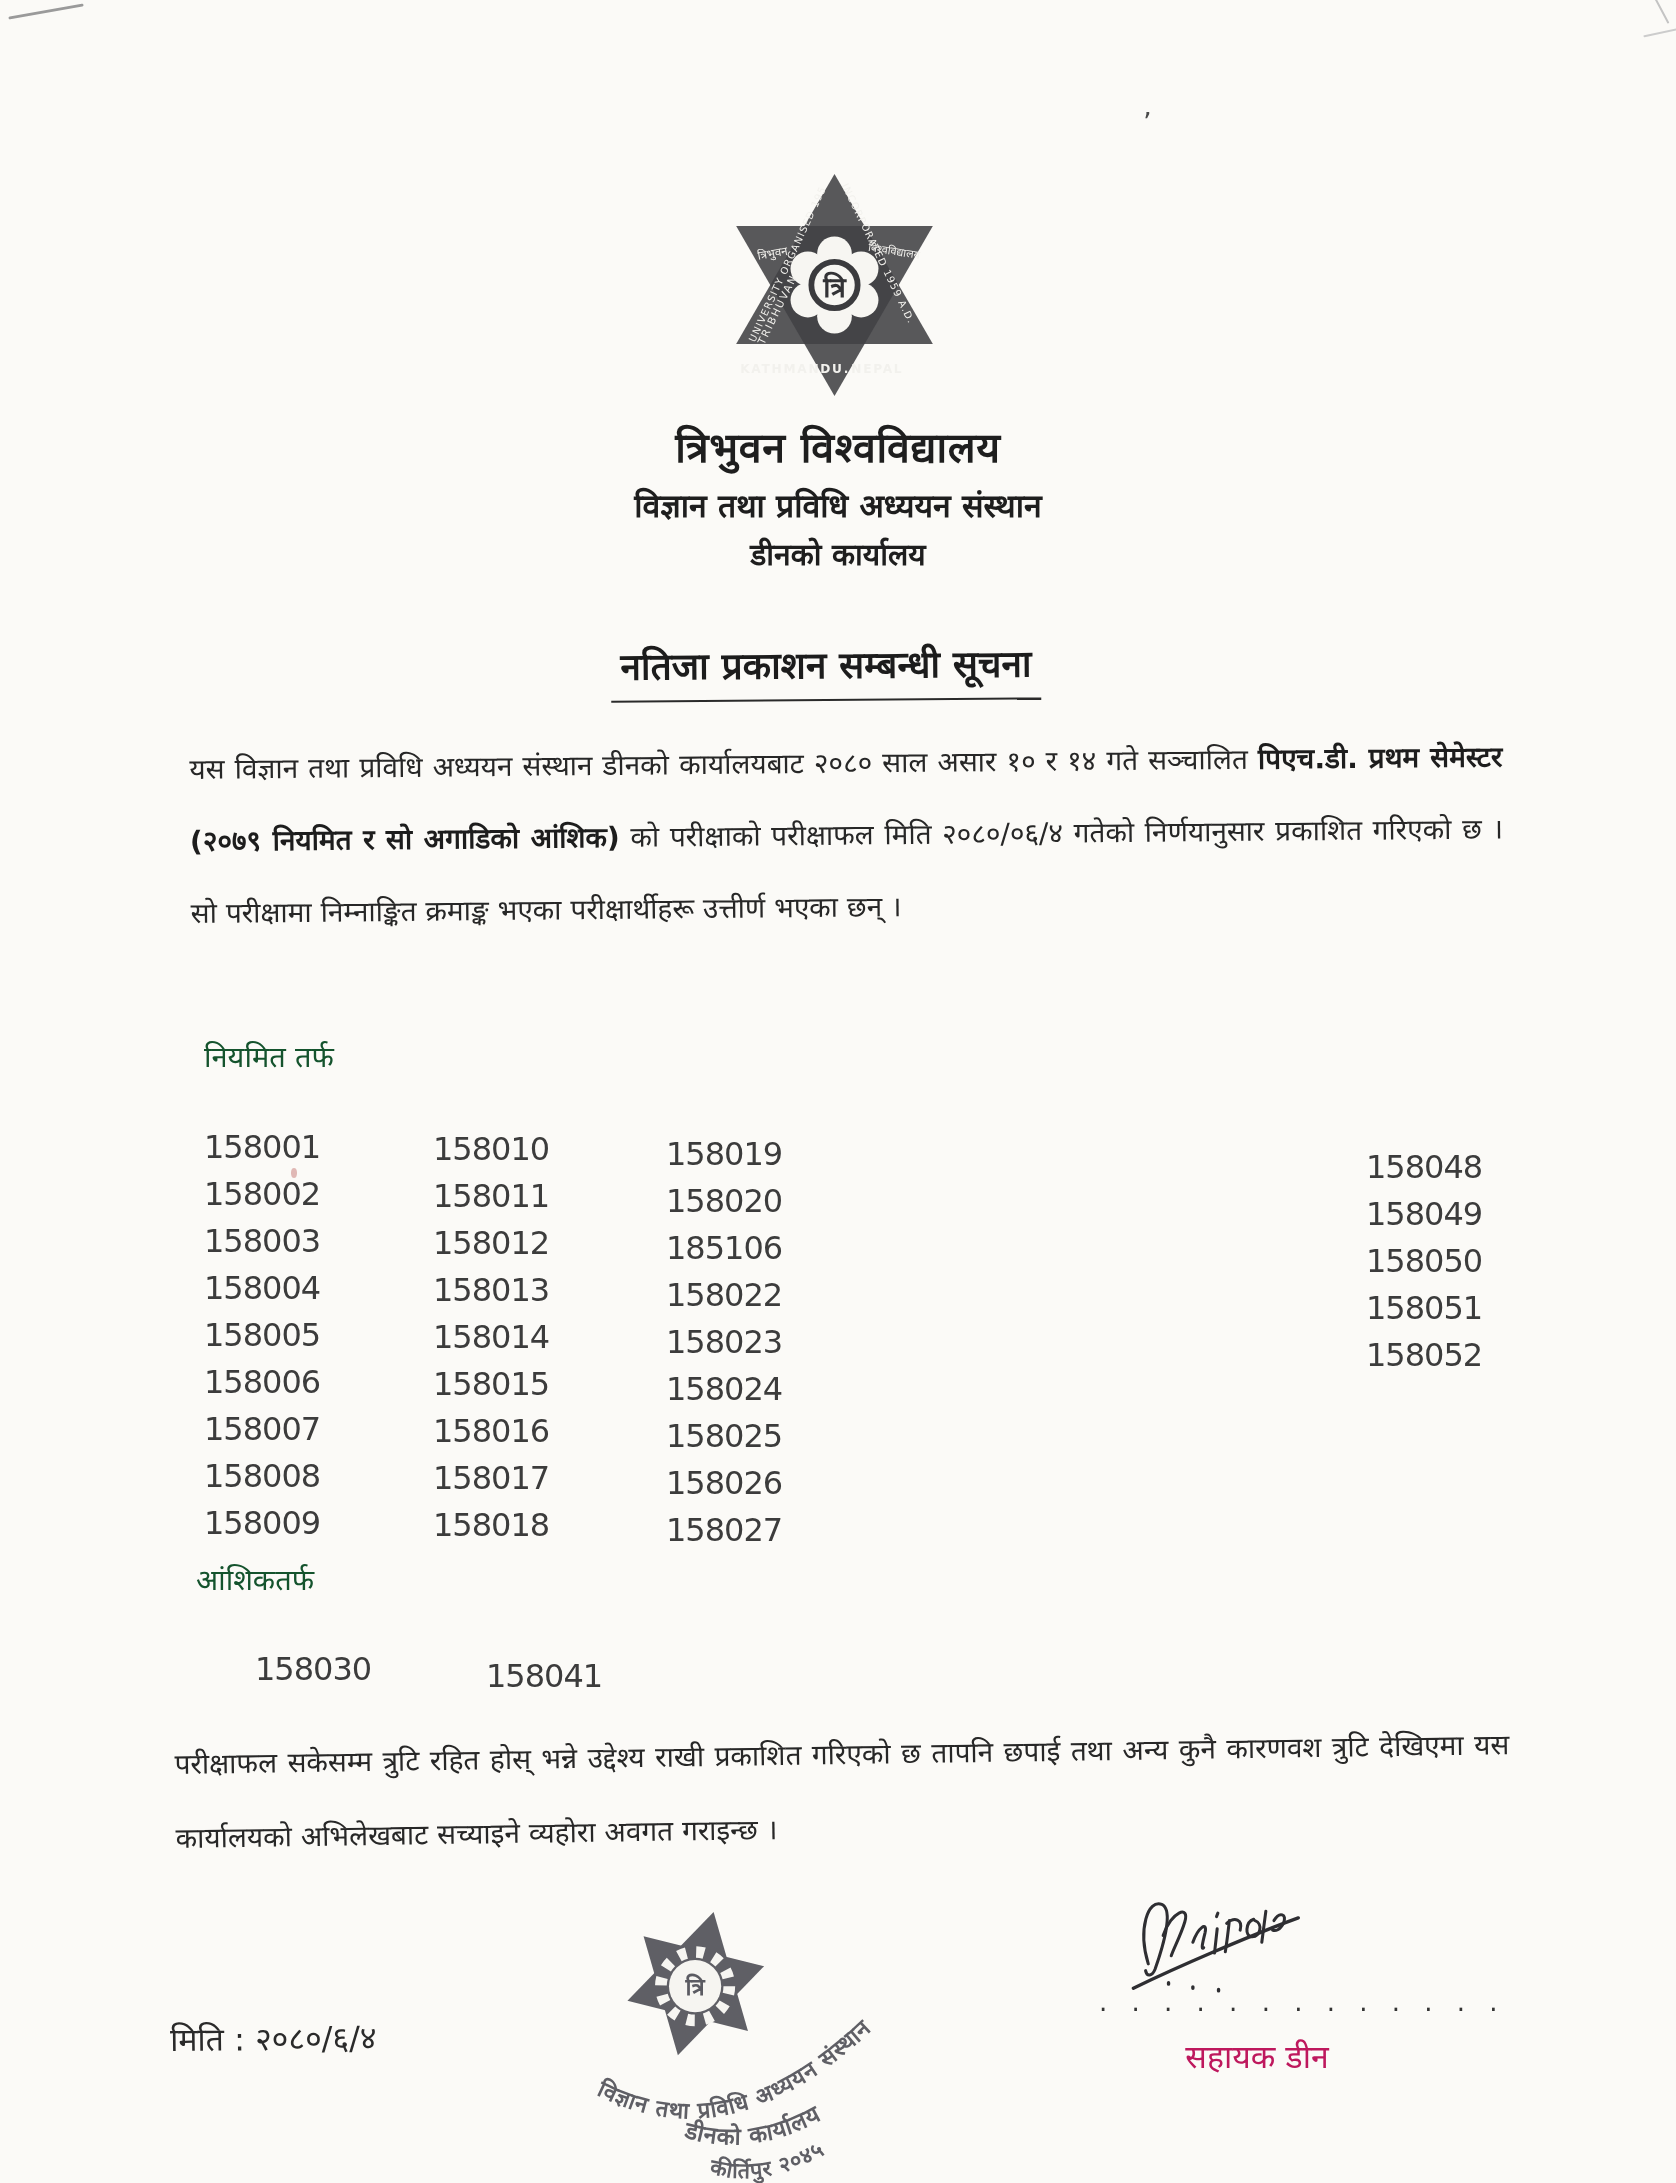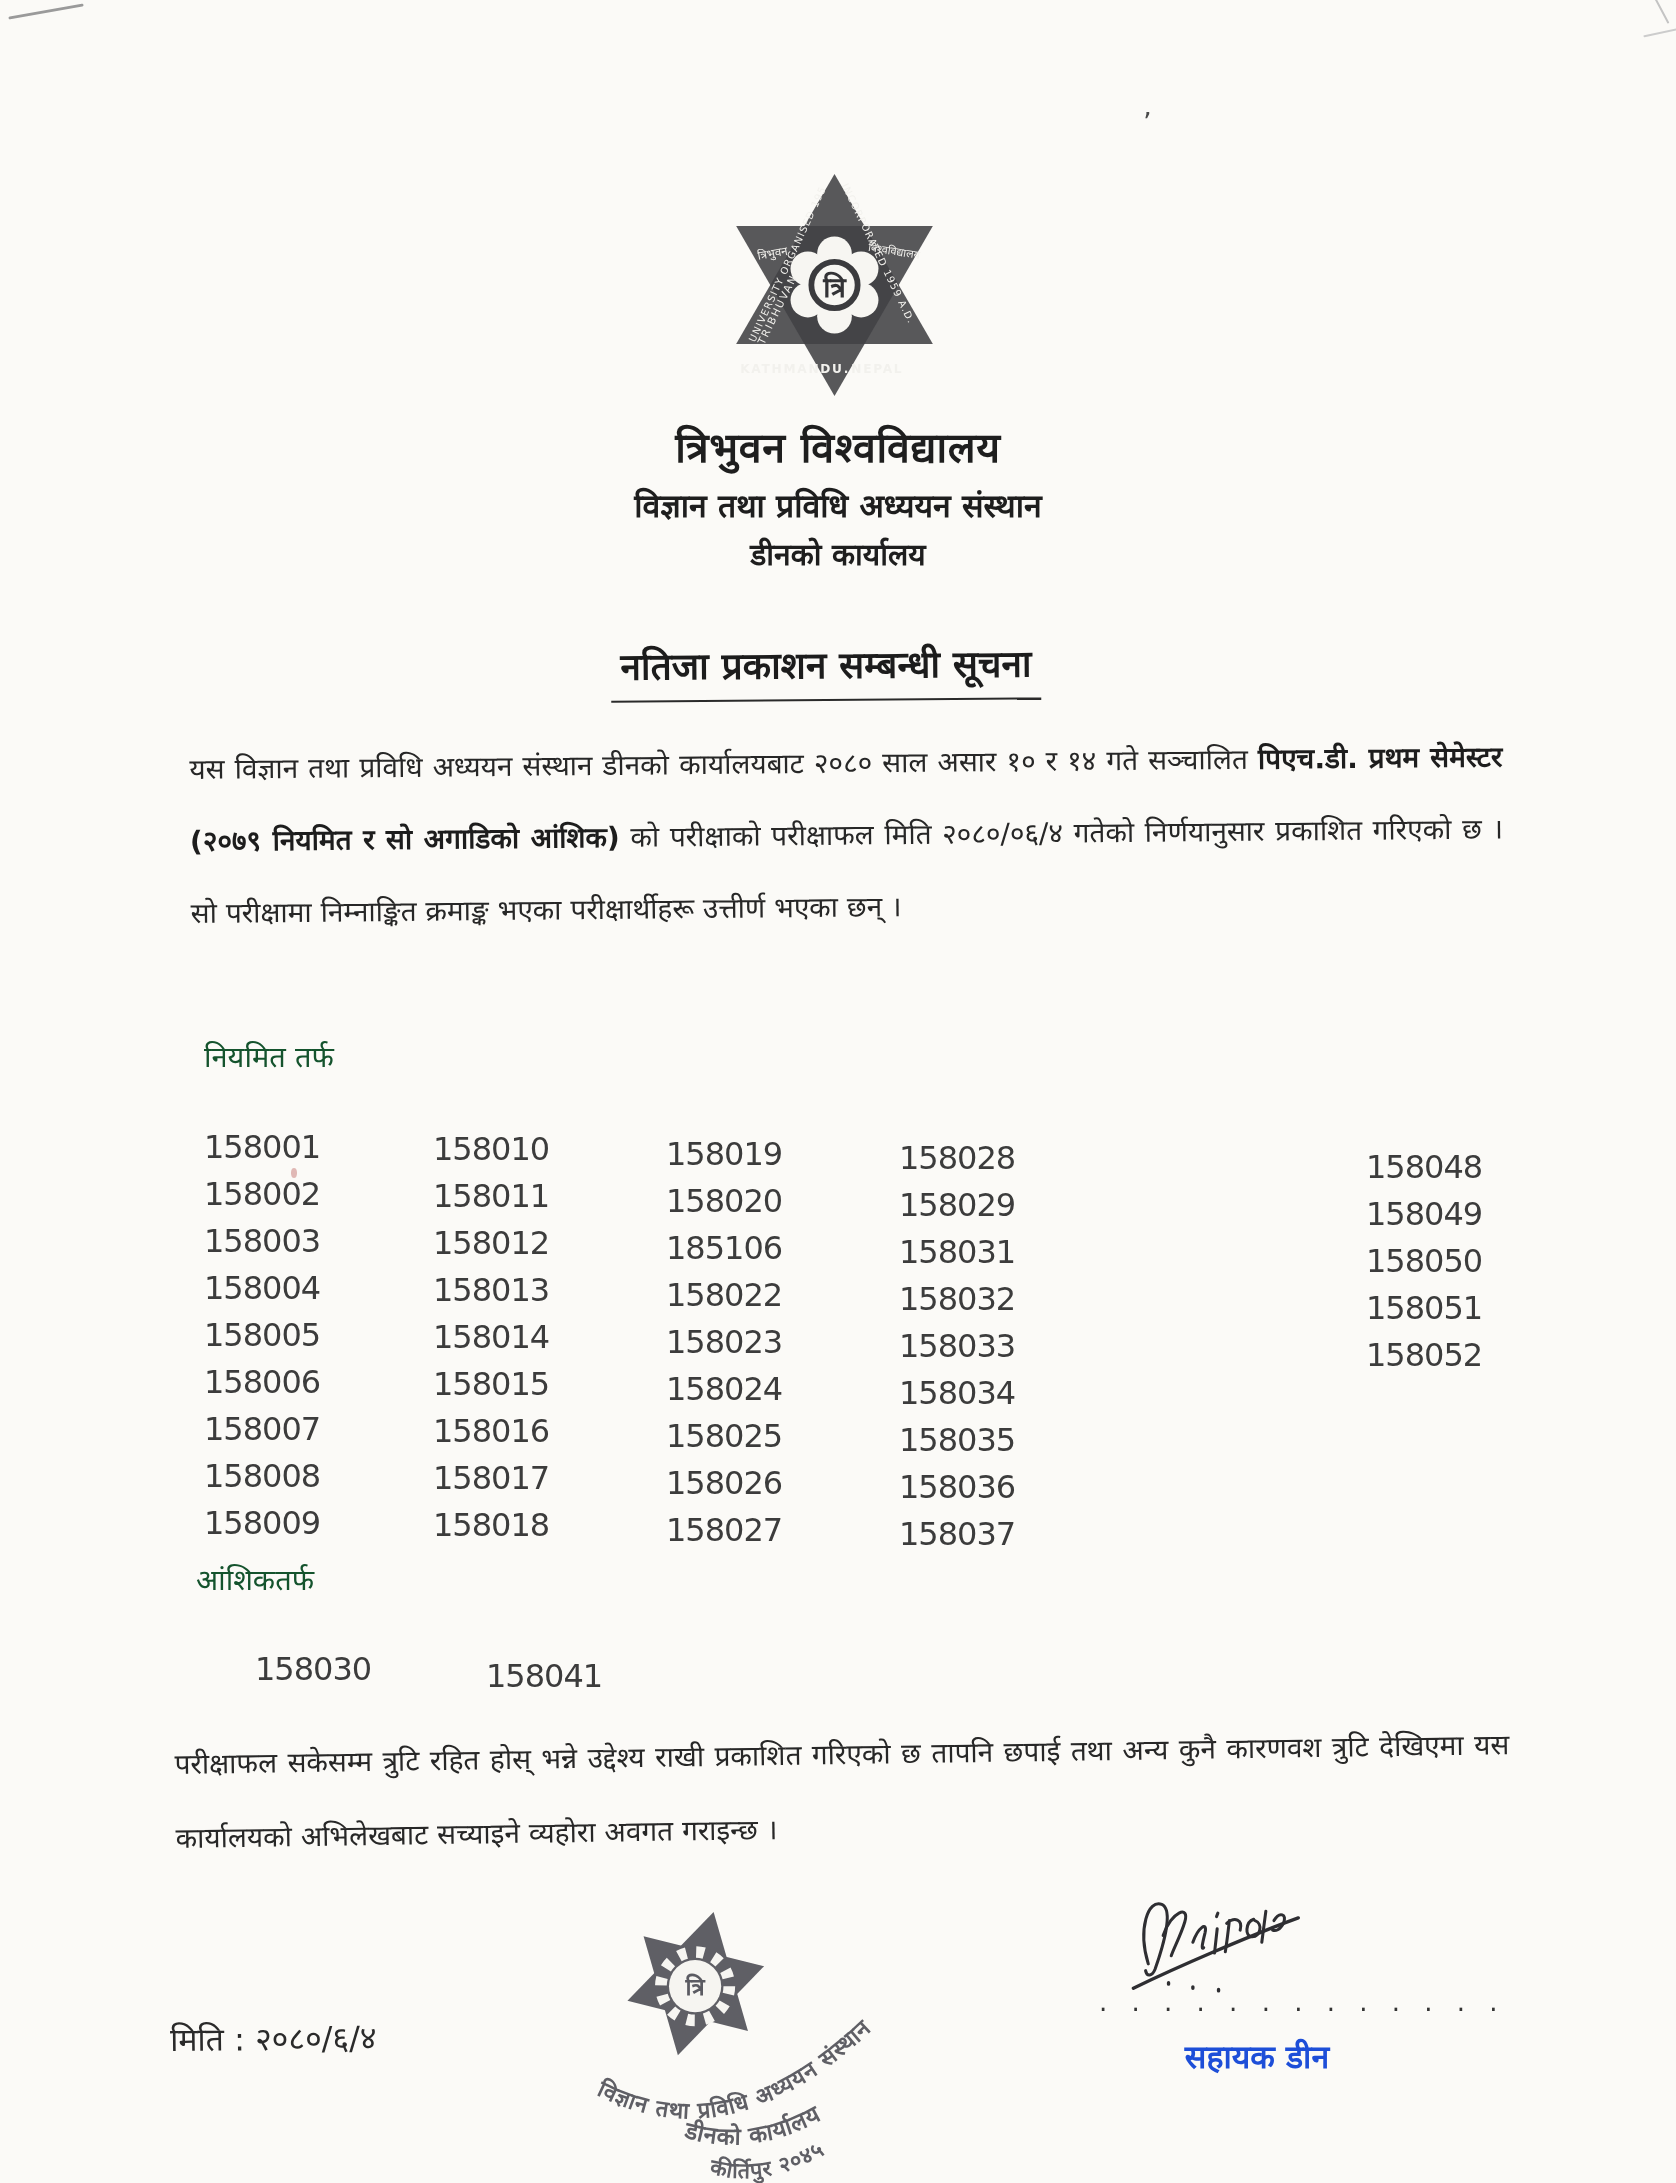--- a/index.html
+++ b/index.html
@@ -58,21 +58,21 @@
     line-height: 47px;
   }
   .roll { white-space: nowrap; }
   .partial-num { position: absolute; font-size: 32px; letter-spacing: -1px; color: #3c3c3c; margin-left: 48px; }
 
   
   .date-line { position: absolute; left: 170px; top: 2016px; font-size: 32px; color: #2a2a2a; transform: rotate(-0.6deg); }
   .stamp-wrap { position: absolute; left: 583px; top: 1880px; width: 379px; height: 306px; }
   .signature-wrap { position: absolute; left: 1128px; top: 1888px; width: 223px; height: 122px; }
   .sig-dots { position: absolute; left: 1099px; top: 1987px; width: 318px; font-size: 26px; letter-spacing: 8px; color: #333; white-space: nowrap; }
-  .signatory { position: absolute; left: 1149px; top: 2034px; width: 216px; text-align: center; font-size: 32px; font-weight: 700; color: #1d4ed8; }
+  .signatory { position: absolute; left: 1149px; top: 2034px; width: 216px; text-align: center; font-size: 32px; font-weight: 400; color: #be185d; }
 
   svg text { font-family: "DejaVu Sans", "Liberation Sans", sans-serif; }
 </style>
 </head>
 <body>
 
 <div class="page">
 
   <div class="artifact-line" style="left:8px; top:9.5px; width:76px; height:2.7px; transform:rotate(-10deg);"></div>
   <div class="artifact-line" style="left:1623px; top:-5.4px; width:62px; height:2px; background:#c4c4c4; transform:rotate(62deg);"></div>
@@ -151,31 +151,20 @@
   <div class="num-col" style="left:666px;  top:1131px;">
       <div class="roll">158019</div>
       <div class="roll">158020</div>
       <div class="roll">185106</div>
       <div class="roll">158022</div>
       <div class="roll">158023</div>
       <div class="roll">158024</div>
       <div class="roll">158025</div>
       <div class="roll">158026</div>
       <div class="roll">158027</div>
-    </div>
-  <div class="num-col" style="left:899px; top:1135px;">
-      <div class="roll">158028</div>
-      <div class="roll">158029</div>
-      <div class="roll">158031</div>
-      <div class="roll">158032</div>
-      <div class="roll">158033</div>
-      <div class="roll">158034</div>
-      <div class="roll">158035</div>
-      <div class="roll">158036</div>
-      <div class="roll">158037</div>
     </div>
   <div class="num-col" style="left:1366px; top:1144px;">
       <div class="roll">158048</div>
       <div class="roll">158049</div>
       <div class="roll">158050</div>
       <div class="roll">158051</div>
       <div class="roll">158052</div>
     </div>
 
   <div class="section-heading" style="left:196px; top:1559px;">आंशिकतर्फ</div>

